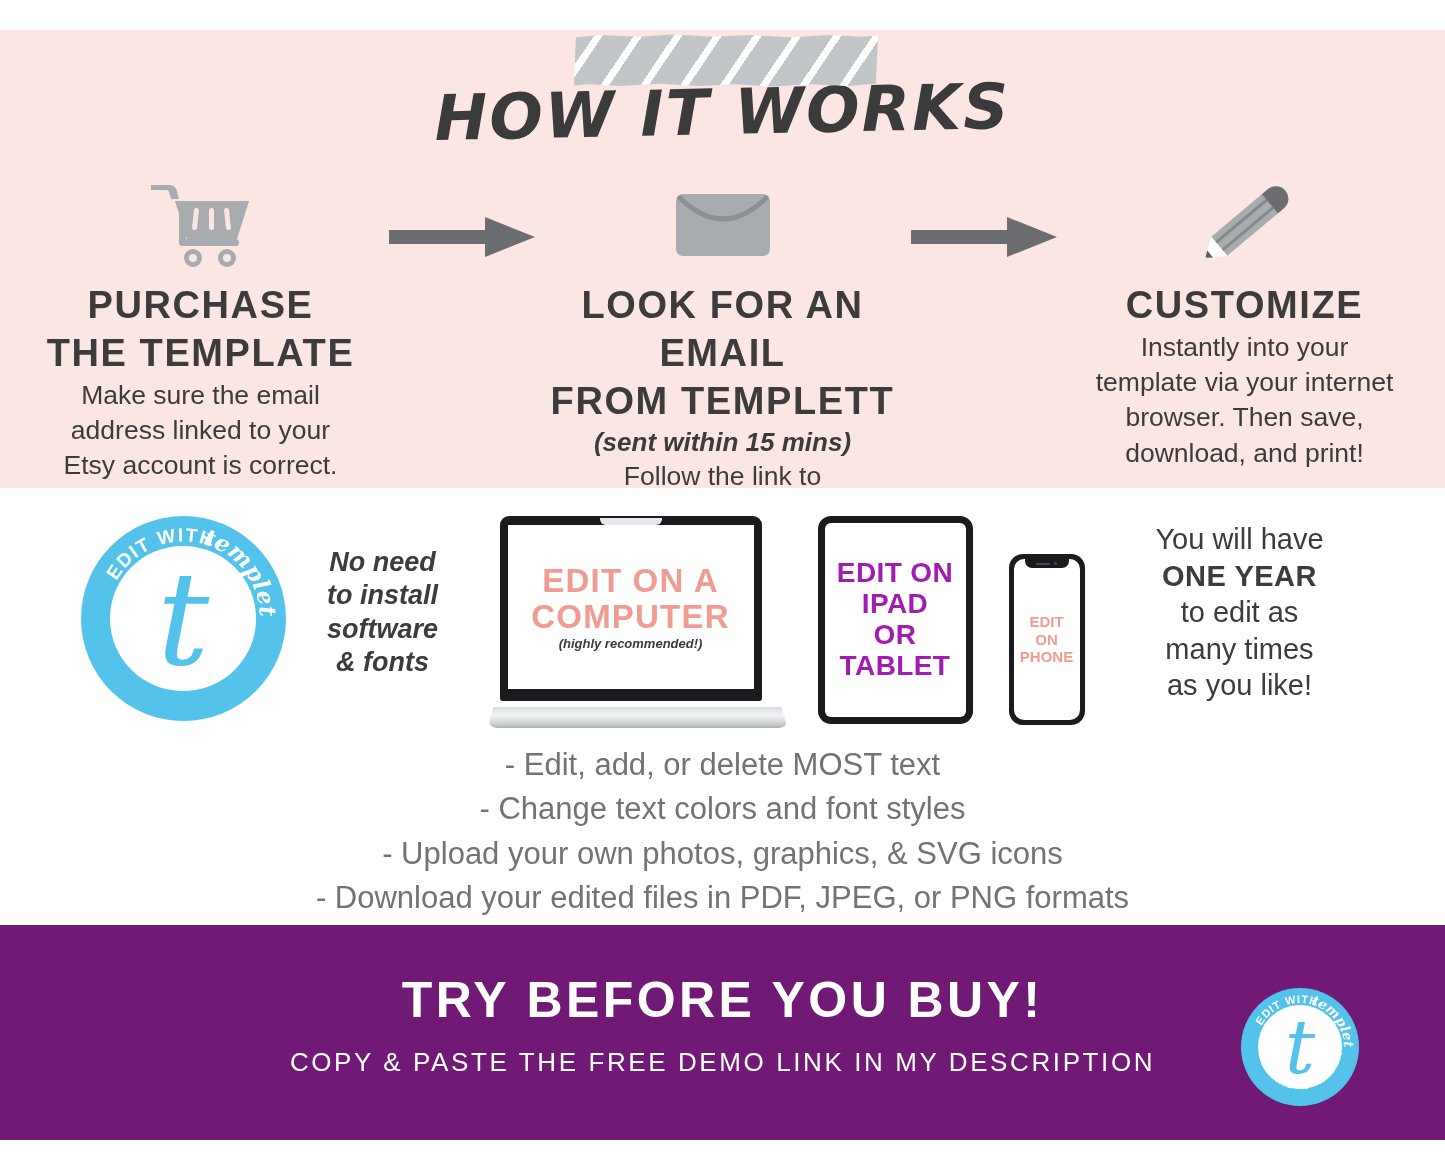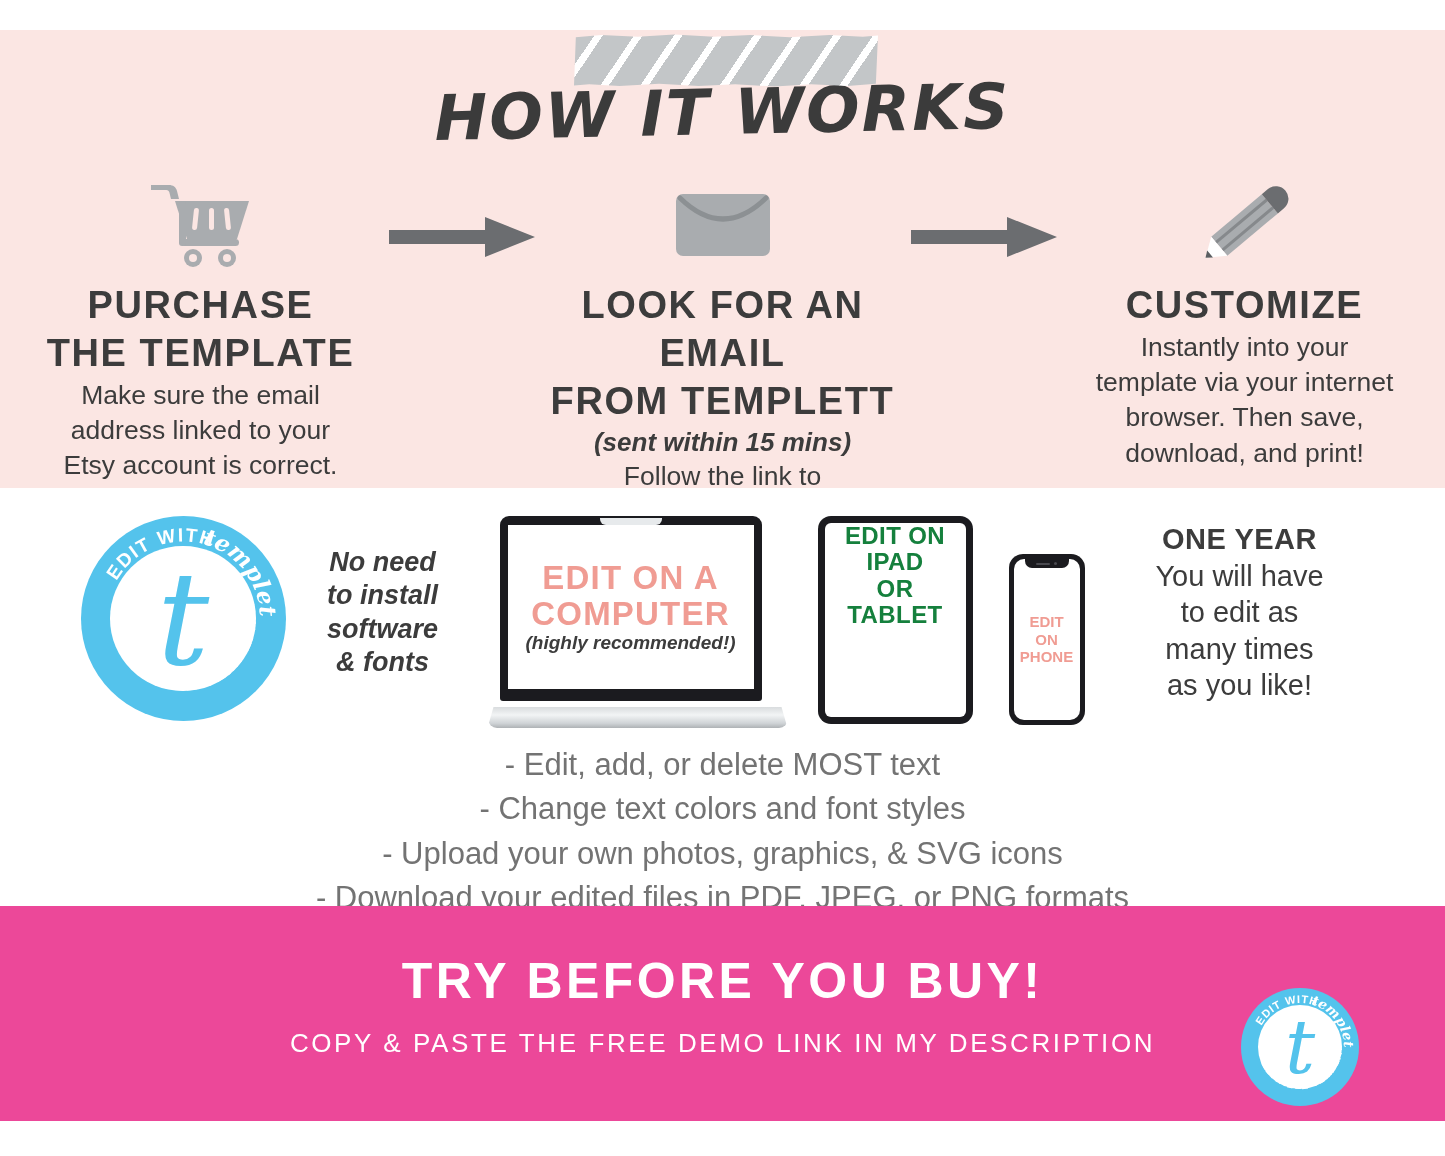--- a/index.html
+++ b/index.html
@@ -232,21 +232,21 @@
   .screen-line2 {
     color: #f09c93;
     font-size: 33px;
     font-weight: 700;
     letter-spacing: 1.2px;
     line-height: 1.08;
     text-align: center;
   }
   .screen-sub {
     color: #3c3c3c;
-    font-size: 19px;
+    font-size: 13px;
     font-style: italic;
     font-weight: 600;
     margin-top: 1px;
     text-align: left;
   }
 
   
   .tablet {
     position: relative;
     width: 155px;
@@ -255,25 +255,25 @@
     background: #1b1b1f;
     border-radius: 13px;
     padding: 7px;
     flex: none;
   }
   .tablet-screen {
     width: 100%; height: 100%;
     background: #ffffff;
     border-radius: 6px;
     display: flex;
-    align-items: flex-start;
-    justify-content: center;
-    text-align: center;
-    color: #15803d;
-    font-size: 24px;
+    align-items: center;
+    justify-content: center;
+    text-align: center;
+    color: #a21caf;
+    font-size: 28px;
     font-weight: 700;
     line-height: 1.1;
     letter-spacing: 0.4px;
   }
 
   
   .phone {
     position: relative;
     width: 76px;
     height: 171px;
@@ -335,23 +335,23 @@
   .bullet {
     font-size: 31px;
     color: #737373;
     line-height: 1.43;
     font-weight: 400;
   }
 
   
   .gray-section {
     position: absolute;
-    left: 0; top: 906px;
+    left: 0; top: 925px;
     width: 1445px; height: 215px;
-    background: #ec4899;
+    background: #701a75;
   }
   .gray-title {
     position: absolute;
     left: 0; top: 46px;
     width: 1445px;
     text-align: center;
     color: #ffffff;
     font-size: 50px;
     font-weight: 700;
     letter-spacing: 3.4px;
@@ -522,22 +522,22 @@
           </div>
           <div>
             <div>EDIT</div>
             <div>ON</div>
             <div>PHONE</div>
           </div>
         </div>
       </div>
 
       <div class="oneyear">
+        <div>You will have</div>
         <div><b>ONE YEAR</b></div>
-        <div>You will have</div>
         <div>to edit as</div>
         <div>many times</div>
         <div>as you like!</div>
       </div>
 
     </div>
 
     <div class="bullets">
       <div class="bullet">- Edit, add, or delete MOST text</div>
       <div class="bullet">- Change text colors and font styles</div>

